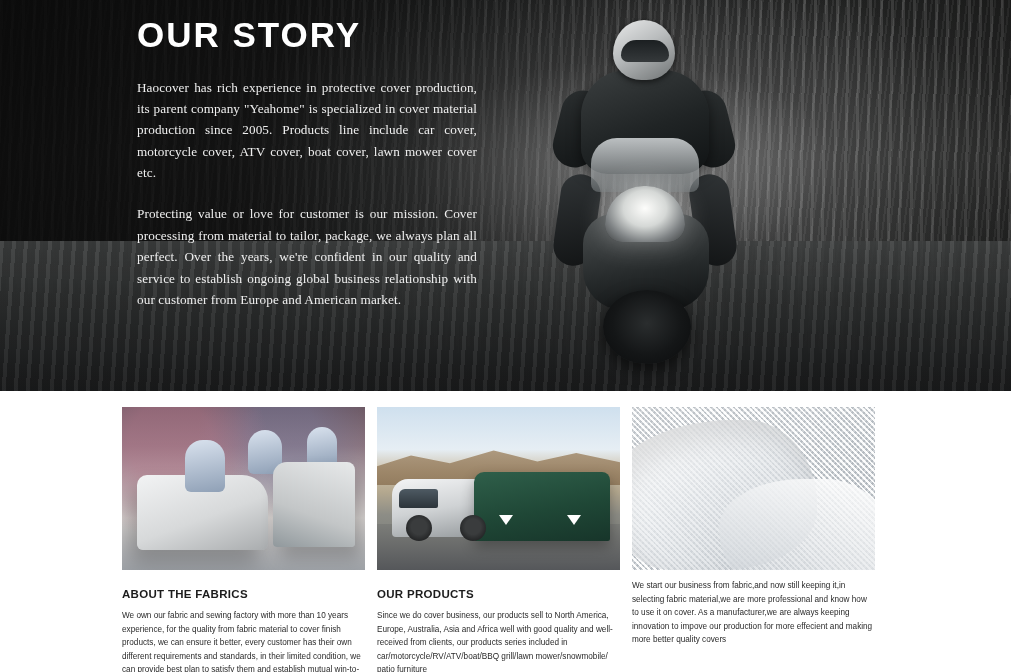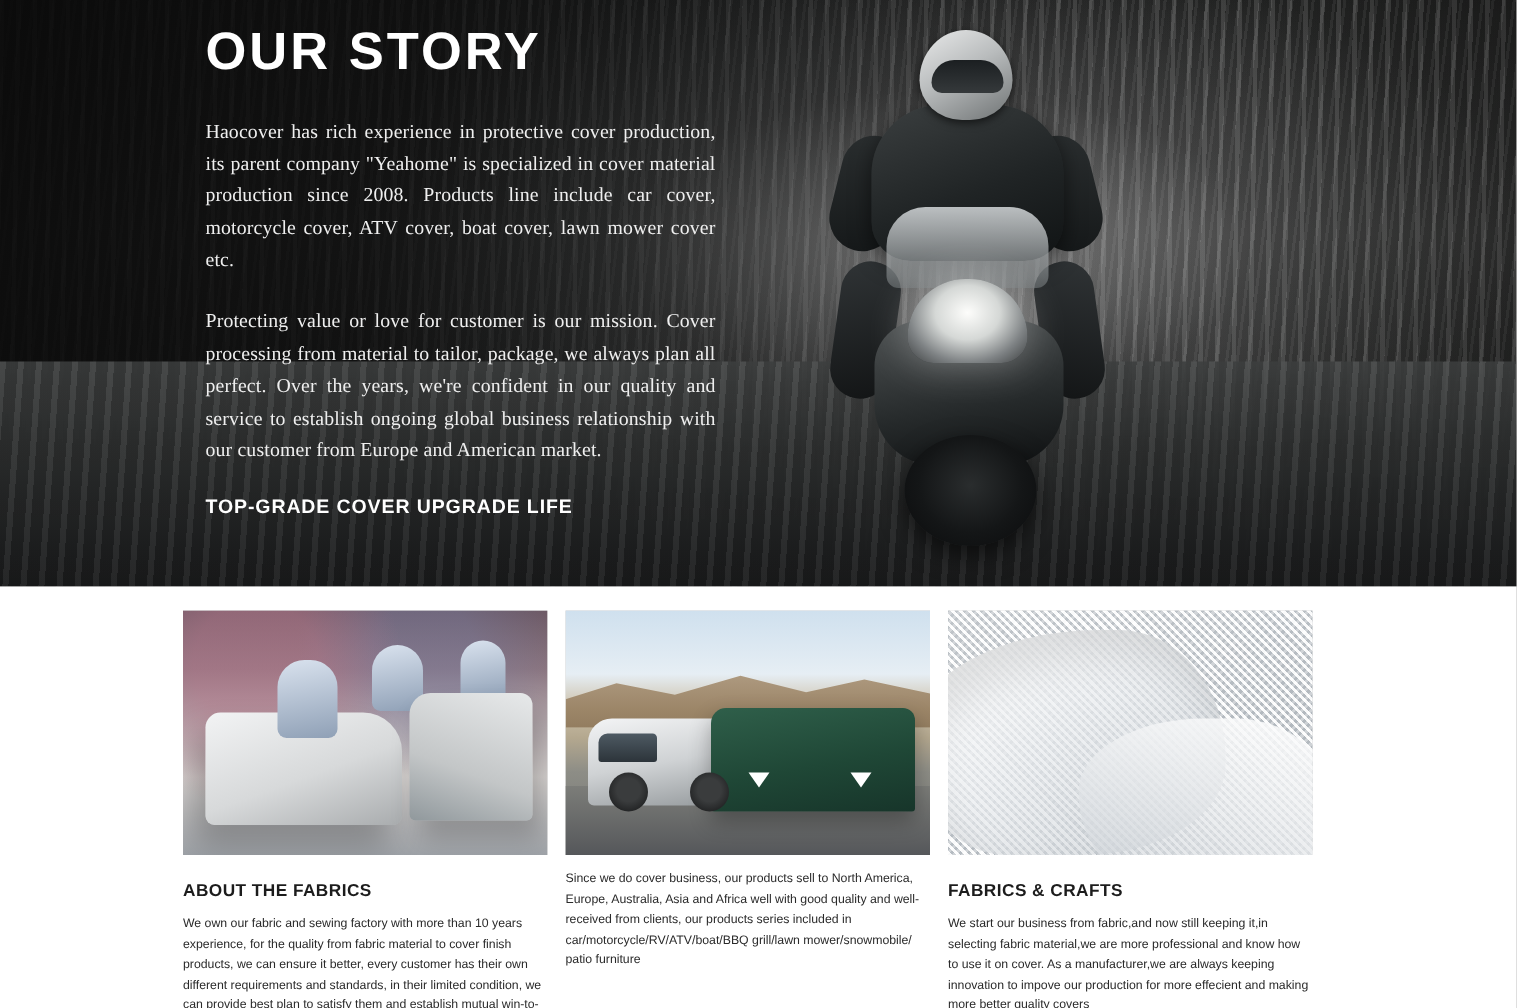--- a/index.html
+++ b/index.html
@@ -321,23 +321,22 @@
       <div class="rider-helmet"></div>
       <div class="visor"></div>
       <div class="windscreen"></div>
       <div class="fairing"></div>
       <div class="headlight"></div>
       <div class="wheel"></div>
     </div>
 
     <div class="hero-content">
       <h1 class="hero-title">OUR STORY</h1>
-      <p class="hero-para">Haocover has rich experience in protective cover production, its parent company "Yeahome" is specialized in cover material production since 2008. Products line include  car cover, motorcycle cover, ATV cover, boat cover, lawn mower cover etc.</p>
+      <p class="hero-para">Haocover has rich experience in protective cover production, its parent company "Yeahome" is specialized in cover material production since 2005. Products line include  car cover, motorcycle cover, ATV cover, boat cover, lawn mower cover etc.</p>
       <p class="hero-para">Protecting value or love for customer is our mission. Cover processing from material to tailor, package, we always plan all perfect. Over the years, we're confident in our quality and service to establish ongoing global business relationship with our customer from Europe and American market.</p>
-      <div class="hero-tagline">TOP-GRADE COVER UPGRADE LIFE</div>
     </div>
   </section>
 
   <section class="cards">
 
     <div class="card c1">
       <div class="card-image">
         <div class="img-factory">
           <div class="worker w1"></div>
           <div class="worker w2"></div>
@@ -355,25 +354,25 @@
           <div class="ground"></div>
           <div class="van-body"></div>
           <div class="van-window"></div>
           <div class="cover"></div>
           <div class="wheel-a"></div>
           <div class="wheel-b"></div>
           <div class="arrow-marker a1"></div>
           <div class="arrow-marker a2"></div>
         </div>
       </div>
+      <h2 class="card-title">OUR PRODUCTS</h2>
       <p class="card-body">Since we do cover business, our products sell to North America, Europe, Australia, Asia and Africa well with good quality and well-received from clients, our products series included in car/motorcycle/RV/ATV/boat/BBQ grill/lawn mower/snowmobile/ patio furniture</p>
     </div>
 
     <div class="card c3">
       <div class="card-image">
         <div class="img-fabric"></div>
       </div>
-      <h2 class="card-title">FABRICS &amp; CRAFTS</h2>
       <p class="card-body">We start our business from fabric,and now still keeping it,in selecting fabric material,we are more professional and know how to use it on cover. As a manufacturer,we are always keeping innovation to impove our production for more effecient and making more better quality covers</p>
     </div>
 
   </section>
 </div>
 
 </body></html>

